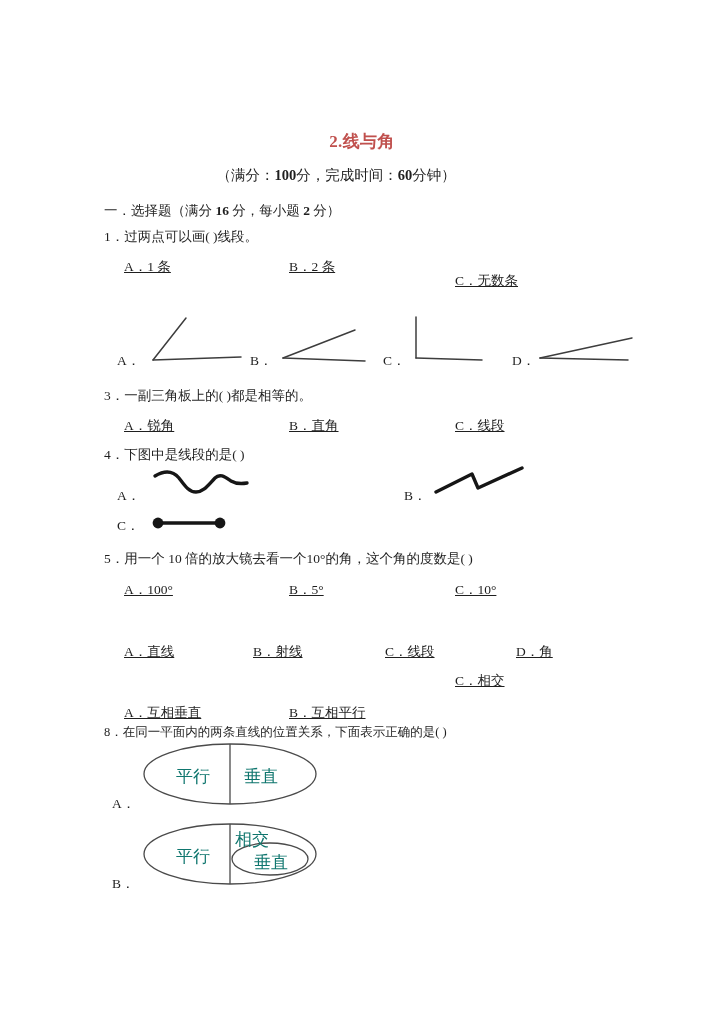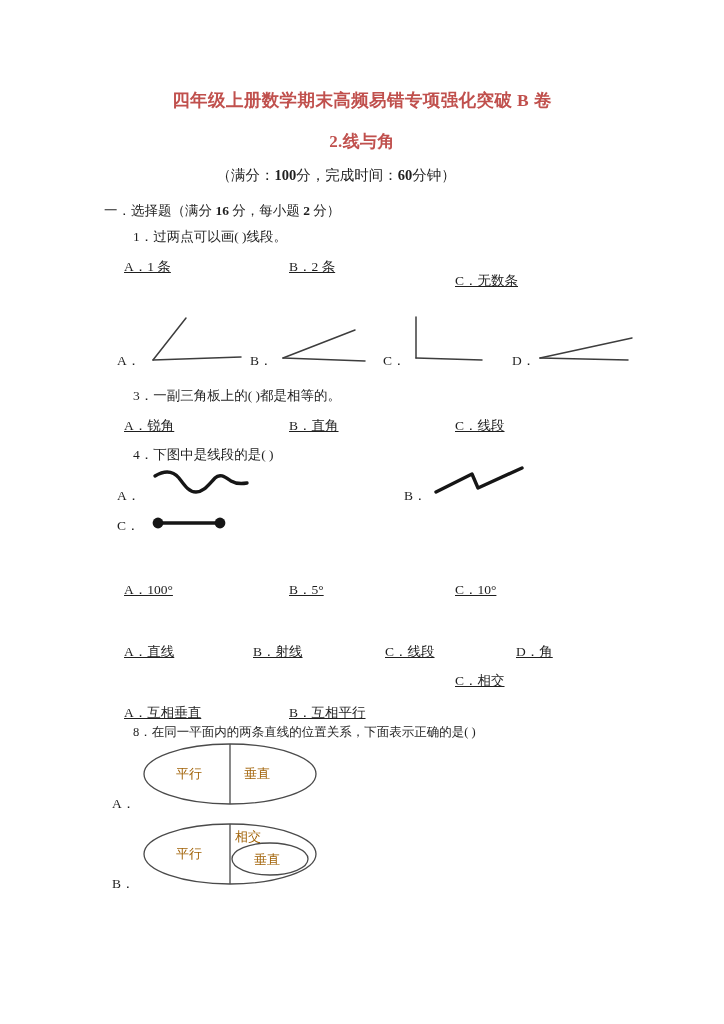--- a/index.html
+++ b/index.html
@@ -64,21 +64,20 @@
     white-space: nowrap;
   }
   .section-head b { font-weight: bold; }
 
   .q-line {
     position: absolute;
     left: 104px;
     font-size: 13.5px;
     color: #1f1f1f;
     white-space: nowrap;
-    margin-left: 29px;
   }
 
   .opt {
     position: absolute;
     font-size: 13.5px;
     color: #1f1f1f;
     white-space: nowrap;
     text-decoration: underline;
   }
 
@@ -90,33 +89,32 @@
   }
 
   svg { display: block; overflow: visible; }
   .stroke-thin { stroke: #3d3d3d; stroke-width: 1.5; fill: none; stroke-linecap: round; }
   .stroke-thick { stroke: #161616; stroke-width: 3.4; fill: none; stroke-linecap: round; stroke-linejoin: round; }
   .stroke-ellipse { stroke: #4a4a4a; stroke-width: 1.3; fill: none; }
   .dot { fill: #161616; }
 
   .venn-text {
     position: absolute;
-    font-size: 13px;
-    color: #a16207;
+    font-size: 17px;
+    color: #0f766e;
     white-space: nowrap;
     font-family: Liberation Sans, sans-serif;
   }
   .venn-box { position: absolute; }
 </style>
 </head>
 <body>
 
 <div class="page">
 
-  <div class="doc-title">四年级上册数学期末高频易错专项强化突破 B 卷</div>
   <div class="doc-subtitle">2.线与角</div>
   <div class="doc-meta"><span>（满分：</span><b>100</b><span>分，完成时间：</span><b>60</b><span>分钟）</span></div>
 
   <div class="section-head" style="top:202px"><span>一．选择题（满分 </span><b>16</b><span> 分，每小题 </span><b>2</b><span> 分）</span></div>
 
   <div class="q-line" style="top:228px"><span>1．</span><span>过两点可以画(        )线段。</span></div>
   <div class="opt" style="left:124px; top:258px">A．1 条</div>
   <div class="opt" style="left:289px; top:258px">B．2 条</div>
   <div class="opt" style="left:455px; top:272px">C．无数条</div>
 
@@ -176,20 +174,21 @@
 
   <div class="fig-label" style="left:117px; top:517px">C．</div>
   <div style="position:absolute; left:149px; top:513px">
     <svg width="82" height="20" viewBox="0 0 82 20" aria-hidden="true">
       <path class="stroke-thick" d="M9 10 L 71 10"></path>
       <circle class="dot" cx="9" cy="10" r="5.4"></circle>
       <circle class="dot" cx="71" cy="10" r="5.4"></circle>
     </svg>
   </div>
 
+  <div class="q-line" style="top:550px"><span>5．</span><span>用一个 10 倍的放大镜去看一个10°的角，这个角的度数是(        )</span></div>
   <div class="opt" style="left:124px; top:581px">A．100°</div>
   <div class="opt" style="left:289px; top:581px">B．5°</div>
   <div class="opt" style="left:455px; top:581px">C．10°</div>
 
   <div class="opt" style="left:124px; top:643px">A．直线</div>
   <div class="opt" style="left:253px; top:643px">B．射线</div>
   <div class="opt" style="left:385px; top:643px">C．线段</div>
   <div class="opt" style="left:516px; top:643px">D．角</div>
 
   <div class="opt" style="left:124px; top:704px">A．互相垂直</div>

